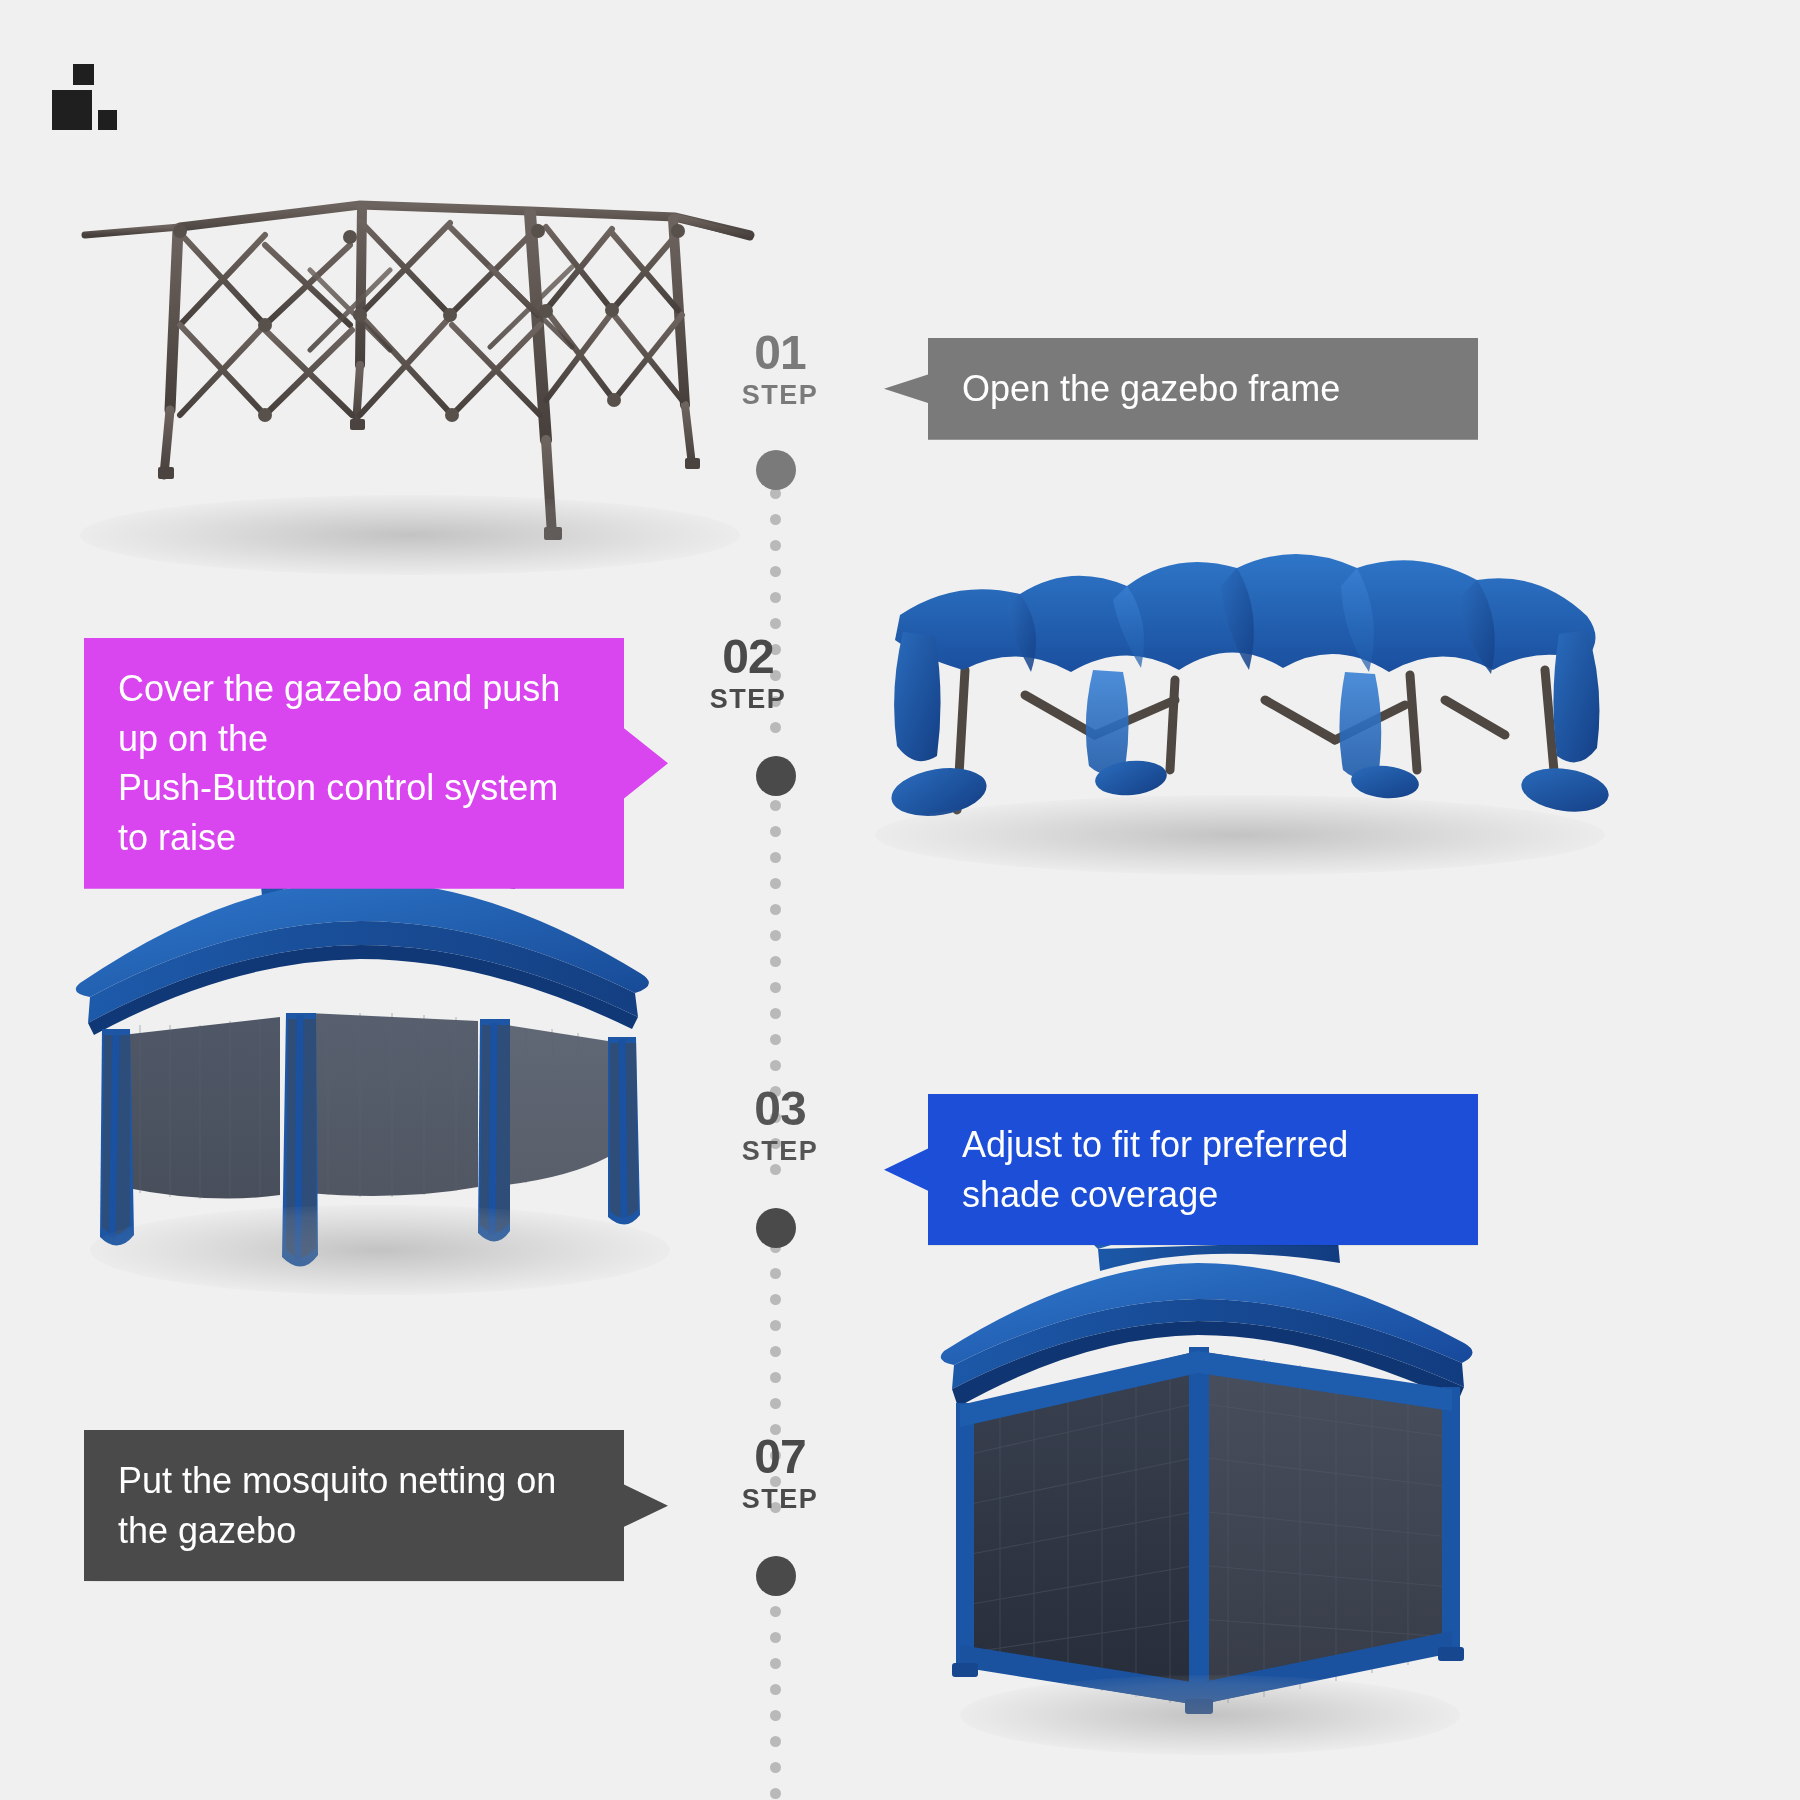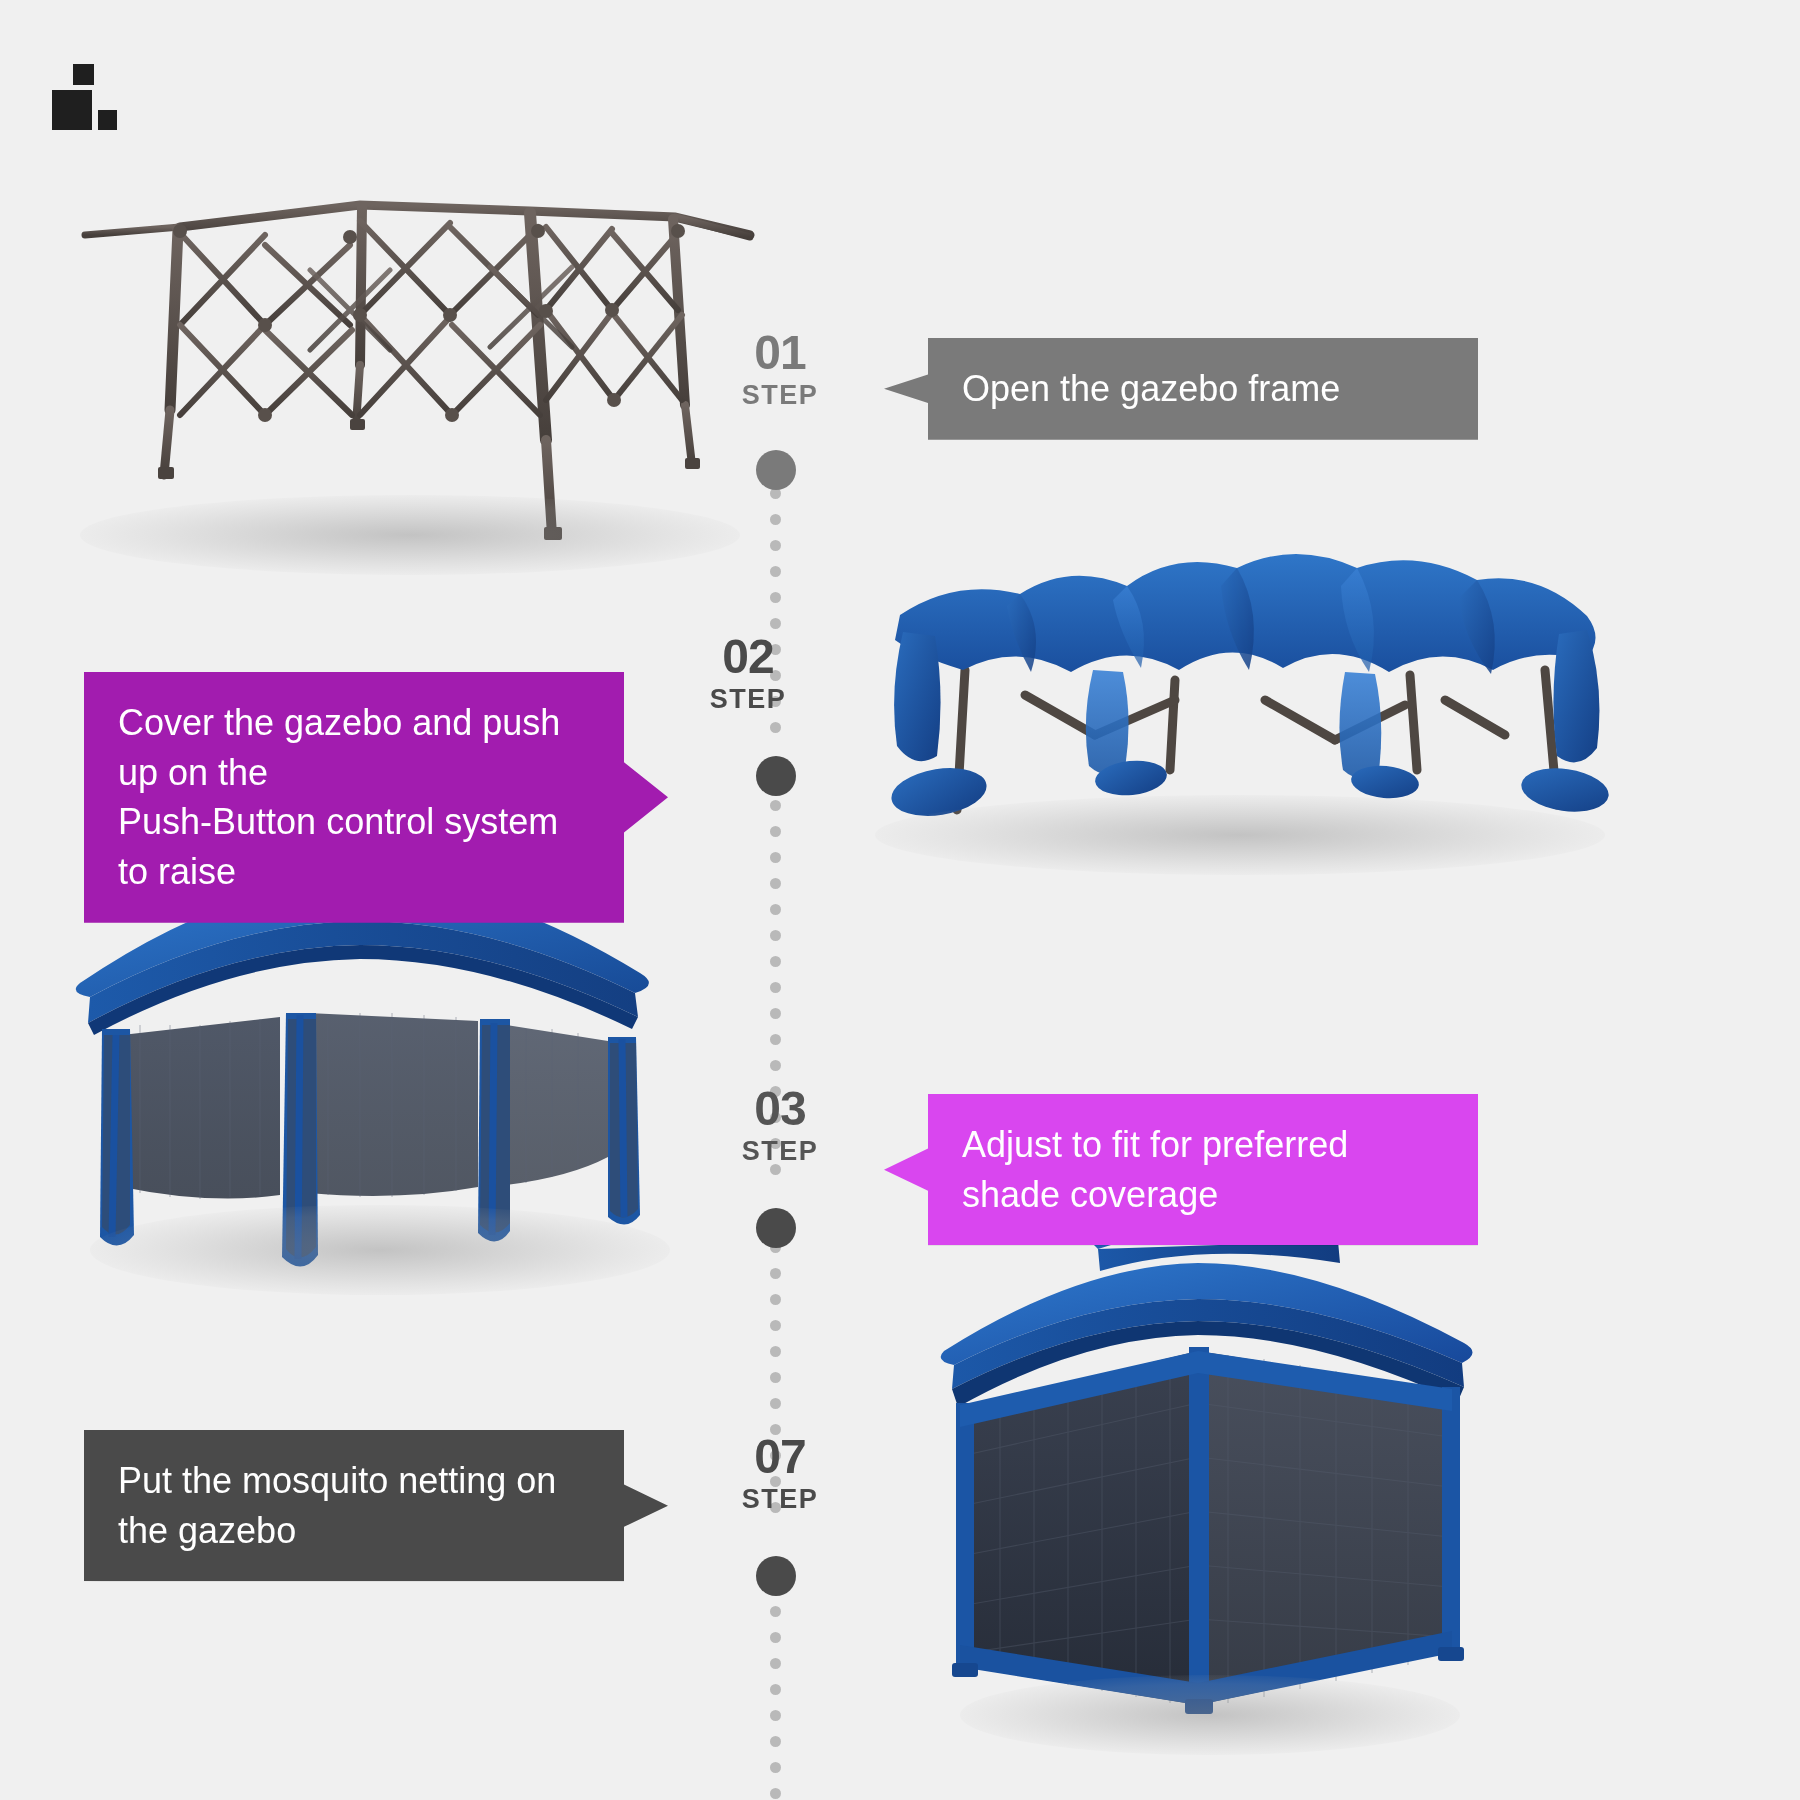--- a/index.html
+++ b/index.html
@@ -381,32 +381,32 @@
     <div class="lbl">STEP</div>
   </div>
   <div class="callout point-left" style="left:884px; top:338px; width:594px; background:#7a7a7a;">
     <span class="ctext">Open the gazebo frame</span>
   </div>
 
   <div class="stepnum" style="left:668px; top:634px; color:#4a4a4a;">
     <div class="num">02</div>
     <div class="lbl">STEP</div>
   </div>
-  <div class="callout point-right" style="left:84px; top:638px; width:584px; background:#a21caf; align-items:flex-start;margin-top:34px;">
+  <div class="callout point-right" style="left:84px; top:638px; width:584px; background:#d946ef; align-items:flex-start;">
     <span class="ctext">
       <span>Cover the gazebo and push up on the</span><br>
       <span>Push-Button control system to raise</span>
     </span>
   </div>
 
   <div class="stepnum" style="left:700px; top:1086px; color:#555555;">
     <div class="num">03</div>
     <div class="lbl">STEP</div>
   </div>
-  <div class="callout point-left" style="left:884px; top:1094px; width:594px; background:#d946ef;">
+  <div class="callout point-left" style="left:884px; top:1094px; width:594px; background:#1d4ed8;">
     <span class="ctext">Adjust to fit for preferred shade coverage</span>
   </div>
 
   <div class="stepnum" style="left:700px; top:1434px; color:#4a4a4a;">
     <div class="num">07</div>
     <div class="lbl">STEP</div>
   </div>
   <div class="callout point-right" style="left:84px; top:1430px; width:584px; background:#4a4a4a;">
     <span class="ctext">Put the mosquito netting on the gazebo</span>
   </div>

